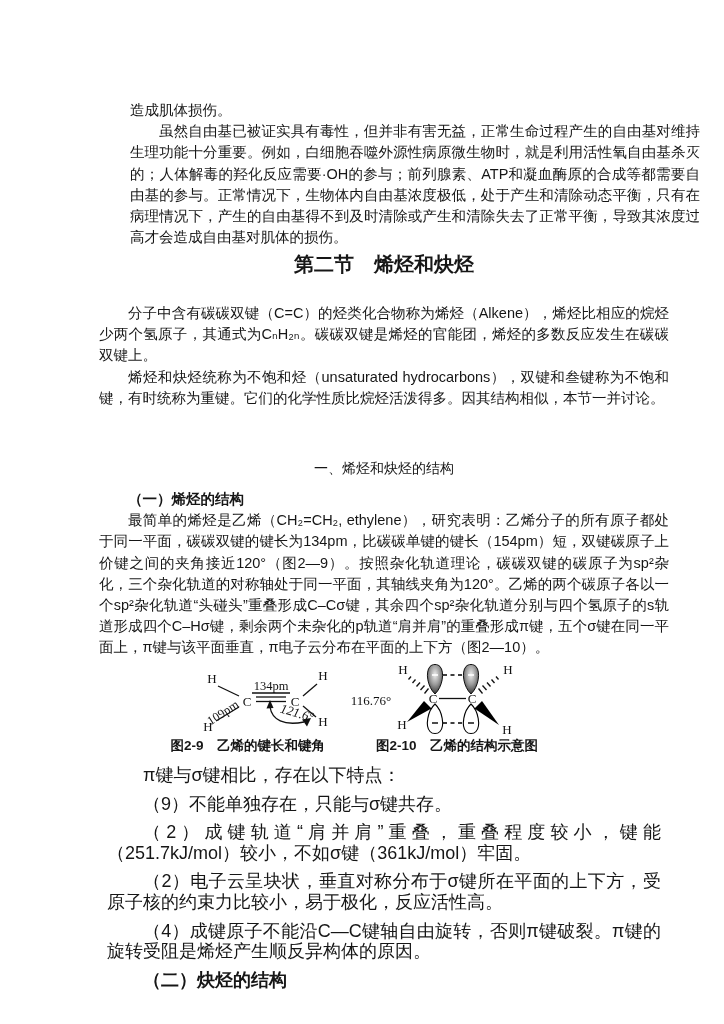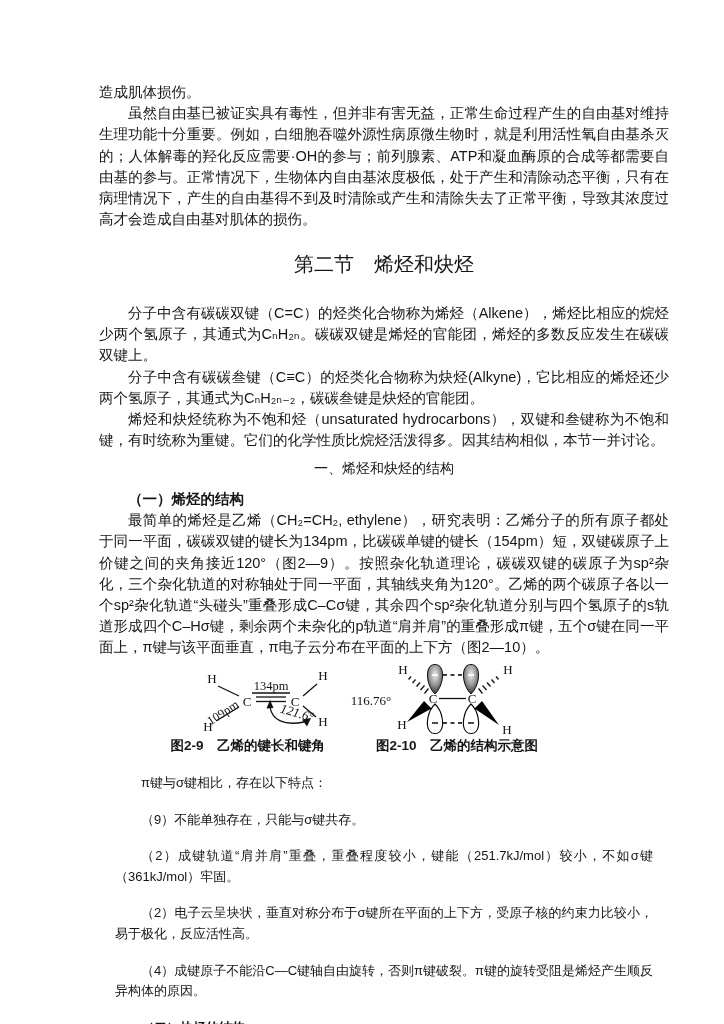--- a/index.html
+++ b/index.html
@@ -4,43 +4,42 @@
 <style>
   html,body{margin:0;padding:0;background:#ffffff;}
   .page{
     position:relative;width:724px;height:1024px;background:#ffffff;
     font-family:"Liberation Sans","DejaVu Sans",sans-serif;
     color:#161616;overflow:hidden;
   }
   .blk{position:absolute;left:99px;width:570px;}
   .body-text p{margin:0;font-size:14.5px;line-height:21.2px;text-align:justify;}
   .body-text p.indent{text-indent:2em;}
-  .pi-block p{margin:16px;font-size:13px;line-height:20.6px;text-align:justify;text-indent:2em;}
-  .h1{top:251px;text-align:center;font-size:20px;font-weight:400;line-height:27px;}
+  .pi-block p{margin:8px;font-size:18px;line-height:20.6px;text-align:justify;text-indent:2em;}
+  .h1{top:251px;text-align:center;font-size:20px;font-weight:700;line-height:27px;}
   .h2{top:457px;text-align:center;font-size:14px;font-weight:400;line-height:22px;}
   .h3{font-weight:700;}
   .caption{position:absolute;font-size:13.5px;font-weight:700;text-align:right;line-height:16px;}
   .figsvg{position:absolute;}
   svg text{font-family:"Liberation Serif","DejaVu Serif",serif;fill:#111;}
 </style>
 </head>
 <body>
 
 <div class="page">
 
-  <div class="blk body-text" style="top:82px;">
+  <div class="blk body-text" style="top:100px;margin-left:31px;">
     <p>造成肌体损伤。</p>
     <p class="indent">虽然自由基已被证实具有毒性，但并非有害无益，正常生命过程产生的自由基对维持生理功能十分重要。例如，白细胞吞噬外源性病原微生物时，就是利用活性氧自由基杀灭的；人体解毒的羟化反应需要·OH的参与；前列腺素、ATP和凝血酶原的合成等都需要自由基的参与。正常情况下，生物体内自由基浓度极低，处于产生和清除动态平衡，只有在病理情况下，产生的自由基得不到及时清除或产生和清除失去了正常平衡，导致其浓度过高才会造成自由基对肌体的损伤。</p>
   </div>
 
   <div class="blk h1">第二节　烯烃和炔烃</div>
 
   <div class="blk body-text" style="top:303px;">
     <p class="indent">分子中含有碳碳双键（C=C）的烃类化合物称为烯烃（Alkene），烯烃比相应的烷烃少两个氢原子，其通式为CₙH₂ₙ。碳碳双键是烯烃的官能团，烯烃的多数反应发生在碳碳双键上。</p>
-    <p class="indent">分子中含有碳碳叁键（C≡C）的烃类化合物称为炔烃(Alkyne)，它比相应的烯烃还少两个氢原子，其通式为CₙH₂ₙ₋₂，碳碳叁键是炔烃的官能团。</p>
     <p class="indent">烯烃和炔烃统称为不饱和烃（unsaturated hydrocarbons），双键和叁键称为不饱和键，有时统称为重键。它们的化学性质比烷烃活泼得多。因其结构相似，本节一并讨论。</p>
   </div>
 
   <div class="blk h2">一、烯烃和炔烃的结构</div>
 
   <div class="blk body-text" style="top:489px;">
     <p class="indent h3">（一）烯烃的结构</p>
     <p class="indent">最简单的烯烃是乙烯（CH₂=CH₂, ethylene），研究表明：乙烯分子的所有原子都处于同一平面，碳碳双键的键长为134pm，比碳碳单键的键长（154pm）短，双键碳原子上价键之间的夹角接近120°（图2—9）。按照杂化轨道理论，碳碳双键的碳原子为sp²杂化，三个杂化轨道的对称轴处于同一平面，其轴线夹角为120°。乙烯的两个碳原子各以一个sp²杂化轨道“头碰头”重叠形成C–Cσ键，其余四个sp²杂化轨道分别与四个氢原子的s轨道形成四个C–Hσ键，剩余两个未杂化的p轨道“肩并肩”的重叠形成π键，五个σ键在同一平面上，π键与该平面垂直，π电子云分布在平面的上下方（图2—10）。</p>
   </div>
 

